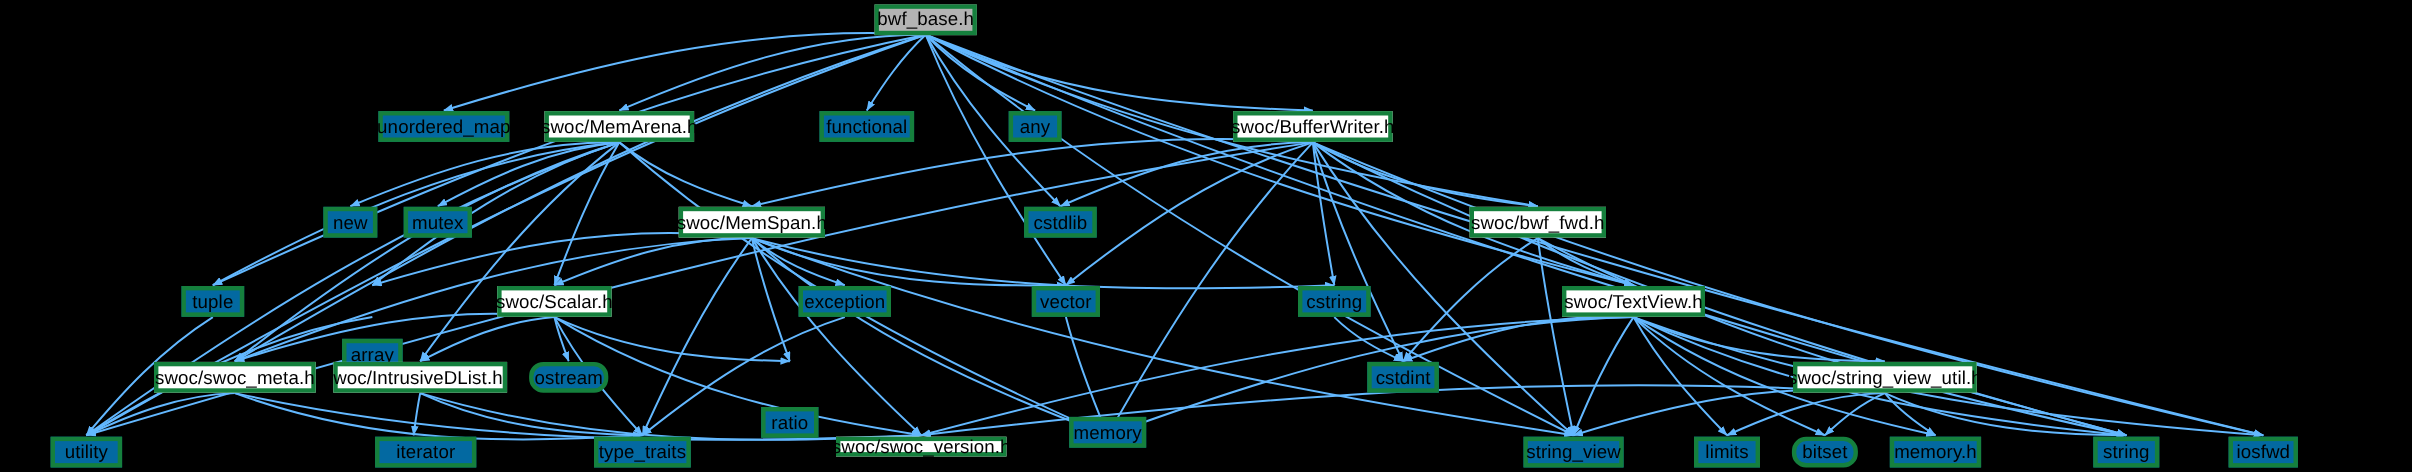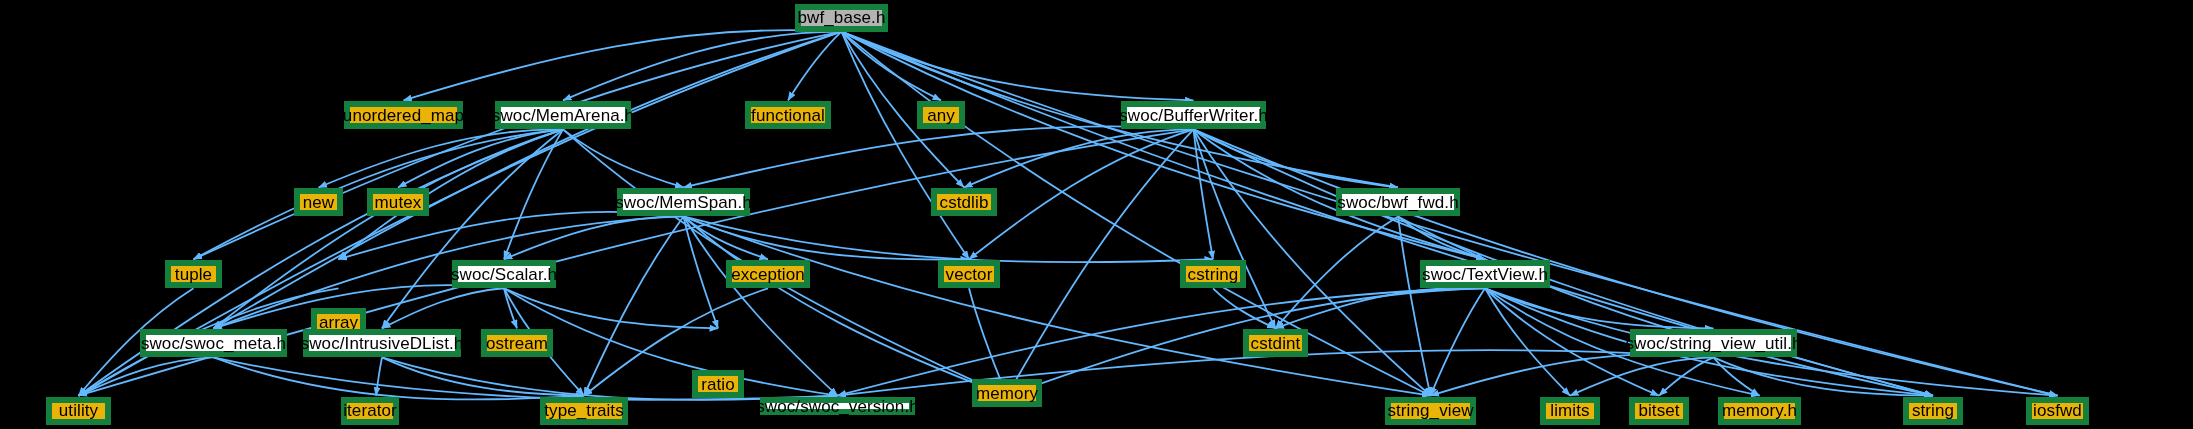--- a/index.html
+++ b/index.html
@@ -19,33 +19,33 @@
     position: absolute;
     left: 0;
     top: 0;
     width: 2193px;
     height: 429px;
     pointer-events: none;
   }
   .node {
     position: absolute;
     box-sizing: border-box;
-    border: 6px solid #15803d;
+    border: 4px solid #15803d;
     display: flex;
     align-items: center;
     justify-content: center;
     font-size: 17px;
     line-height: 1;
     color: #000000;
     white-space: nowrap;
     letter-spacing: 0.1px;
     z-index: 5;
   }
   .node.sys {
-    background: #eab308;
+    background: #0369a1;
   }
   .node.own {
     background: #ffffff;
   }
   .node.root {
     background: #b3b3b3;
   }
 </style>
 </head>
 <body>
@@ -196,57 +196,57 @@
       </div>
       <div class="node sys" style="left: 1180px; top: 260.272px; width: 66px; height: 28px;">
         <span>cstring</span>
       </div>
       <div class="node own" style="left: 1420px; top: 260.272px; width: 130px; height: 28px;">
         <span>swoc/TextView.h</span>
       </div>
       <div class="node own" style="left: 140px; top: 329.379px; width: 147px; height: 28px;">
         <span>swoc/swoc_meta.h</span>
       </div>
-      <div class="node own" style="left: 303px; top: 329.379px; width: 158px; height: 28px;">
+      <div class="node own" style="left: 303px; top: 329.379px; width: 158px; height: 28px; justify-content: flex-end;">
         <span>swoc/IntrusiveDList.h</span>
       </div>
-      <div class="node sys" style="left: 481px; top: 329.379px; width: 72px; height: 28px;">
+      <div class="node sys" style="left: 481px; top: 329.379px; width: 72px; height: 28px; border-radius: 13px;">
         <span>ostream</span>
       </div>
       <div class="node sys" style="left: 692px; top: 329.379px; width: 52px; height: 28px; margin-top: 41px;">
         <span>ratio</span>
       </div>
       <div class="node sys" style="left: 1243px; top: 329.379px; width: 65px; height: 28px;">
         <span>cstdint</span>
       </div>
       <div class="node own" style="left: 1630px; top: 329.379px; width: 167px; height: 28px;">
         <span>swoc/string_view_util.h</span>
       </div>
       <div class="node sys" style="left: 46px; top: 396.69px; width: 65px; height: 28px; justify-content: center;">
         <span>utility</span>
       </div>
-      <div class="node sys" style="left: 341px; top: 396.69px; width: 58px; height: 28px;">
+      <div class="node sys" style="left: 341px; top: 396.69px; width: 92px; height: 28px;">
         <span>iterator</span>
       </div>
       <div class="node sys" style="left: 540px; top: 396.69px; width: 88px; height: 28px;">
         <span>type_traits</span>
       </div>
       <div class="node own" style="left: 760px; top: 397px; width: 155px; height: 18px;">
         <span>swoc/swoc_version.h</span>
       </div>
       <div class="node sys" style="left: 972px; top: 379px; width: 70px; height: 28px; text-align: center;">
         <span>memory</span>
       </div>
       <div class="node sys" style="left: 1385px; top: 396.69px; width: 91px; height: 28px;">
         <span>string_view</span>
       </div>
       <div class="node sys" style="left: 1540px; top: 396.69px; width: 60px; height: 28px;">
         <span>limits</span>
       </div>
-      <div class="node sys" style="left: 1629px; top: 396.69px; width: 60px; height: 28px;">
+      <div class="node sys" style="left: 1629px; top: 396.69px; width: 60px; height: 28px; border-radius: 13px;">
         <span>bitset</span>
       </div>
       <div class="node sys" style="left: 1718px; top: 396.69px; width: 83px; height: 28px;">
         <span>memory.h</span>
       </div>
       <div class="node sys" style="left: 1903px; top: 396.69px; width: 60px; height: 28px;">
         <span>string</span>
       </div>
       <div class="node sys" style="left: 2026px; top: 396.69px; width: 63px; height: 28px;">
         <span>iosfwd</span>

